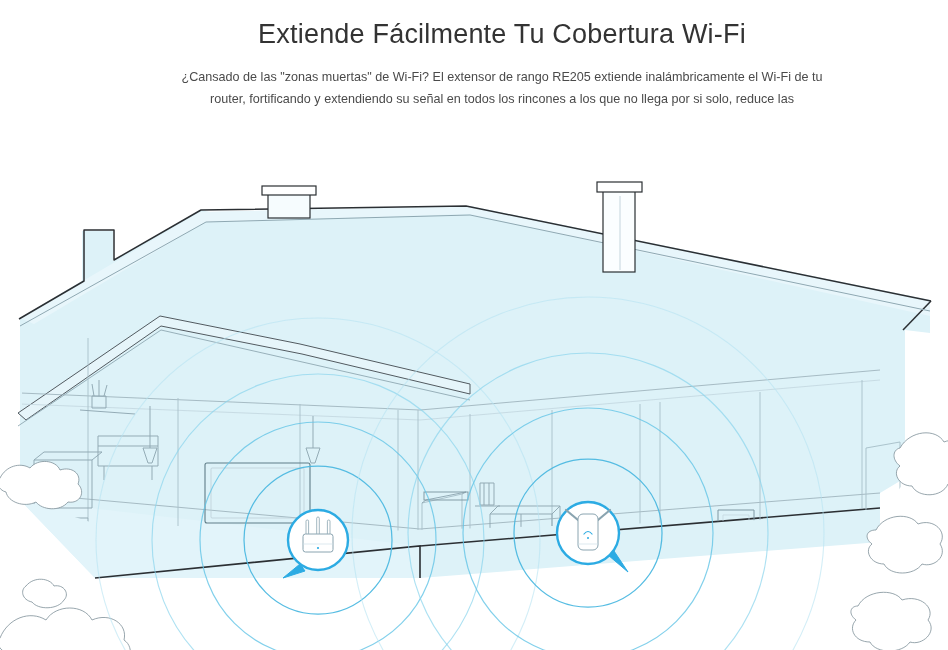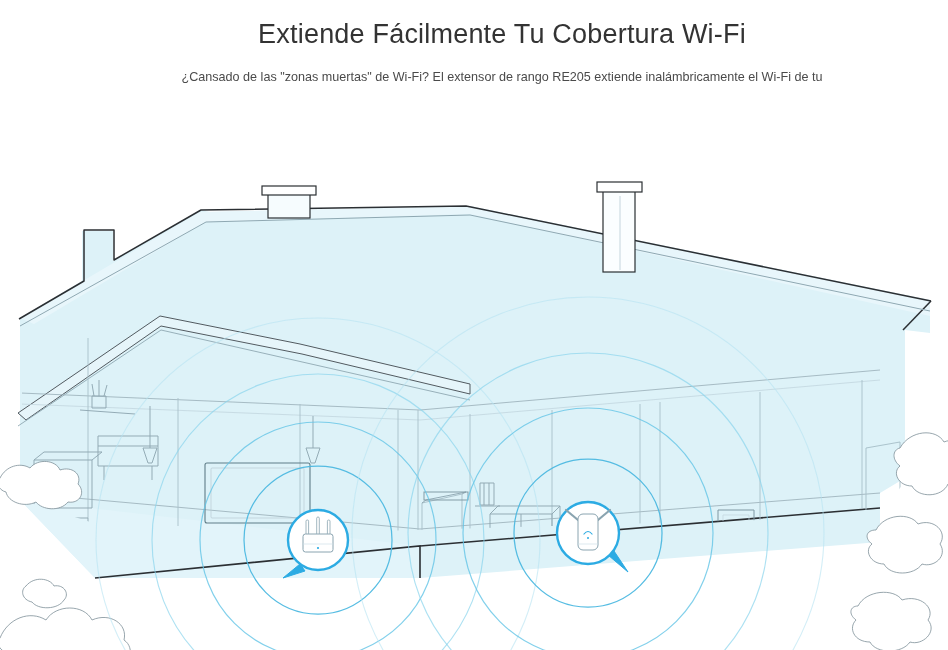--- a/index.html
+++ b/index.html
@@ -30,20 +30,21 @@
 </style>
 </head>
 <body>
 
 <div class="page">
 
   <div class="header">
     <h1 class="title">Extiende Fácilmente Tu Cobertura Wi-Fi</h1>
     <p class="subtitle">
       <span>¿Cansado de las "zonas muertas" de Wi-Fi? El extensor de rango RE205 extiende inalámbricamente el Wi-Fi de tu</span>
+      <span>router, fortificando y extendiendo su señal en todos los rincones a los que no llega por si solo, reduce las</span>
     </p>
   </div>
 
   <div class="illus">
     <svg viewBox="0 0 948 502" xmlns="http://www.w3.org/2000/svg">
       <defs>
 
         <clipPath id="houseClip">
           <path d="M22,168 L185,80 L188,62 L196,62 L196,74 L605,60 L930,155 L930,300 L885,360
                    L760,372 L140,390 L22,352 Z"></path>

